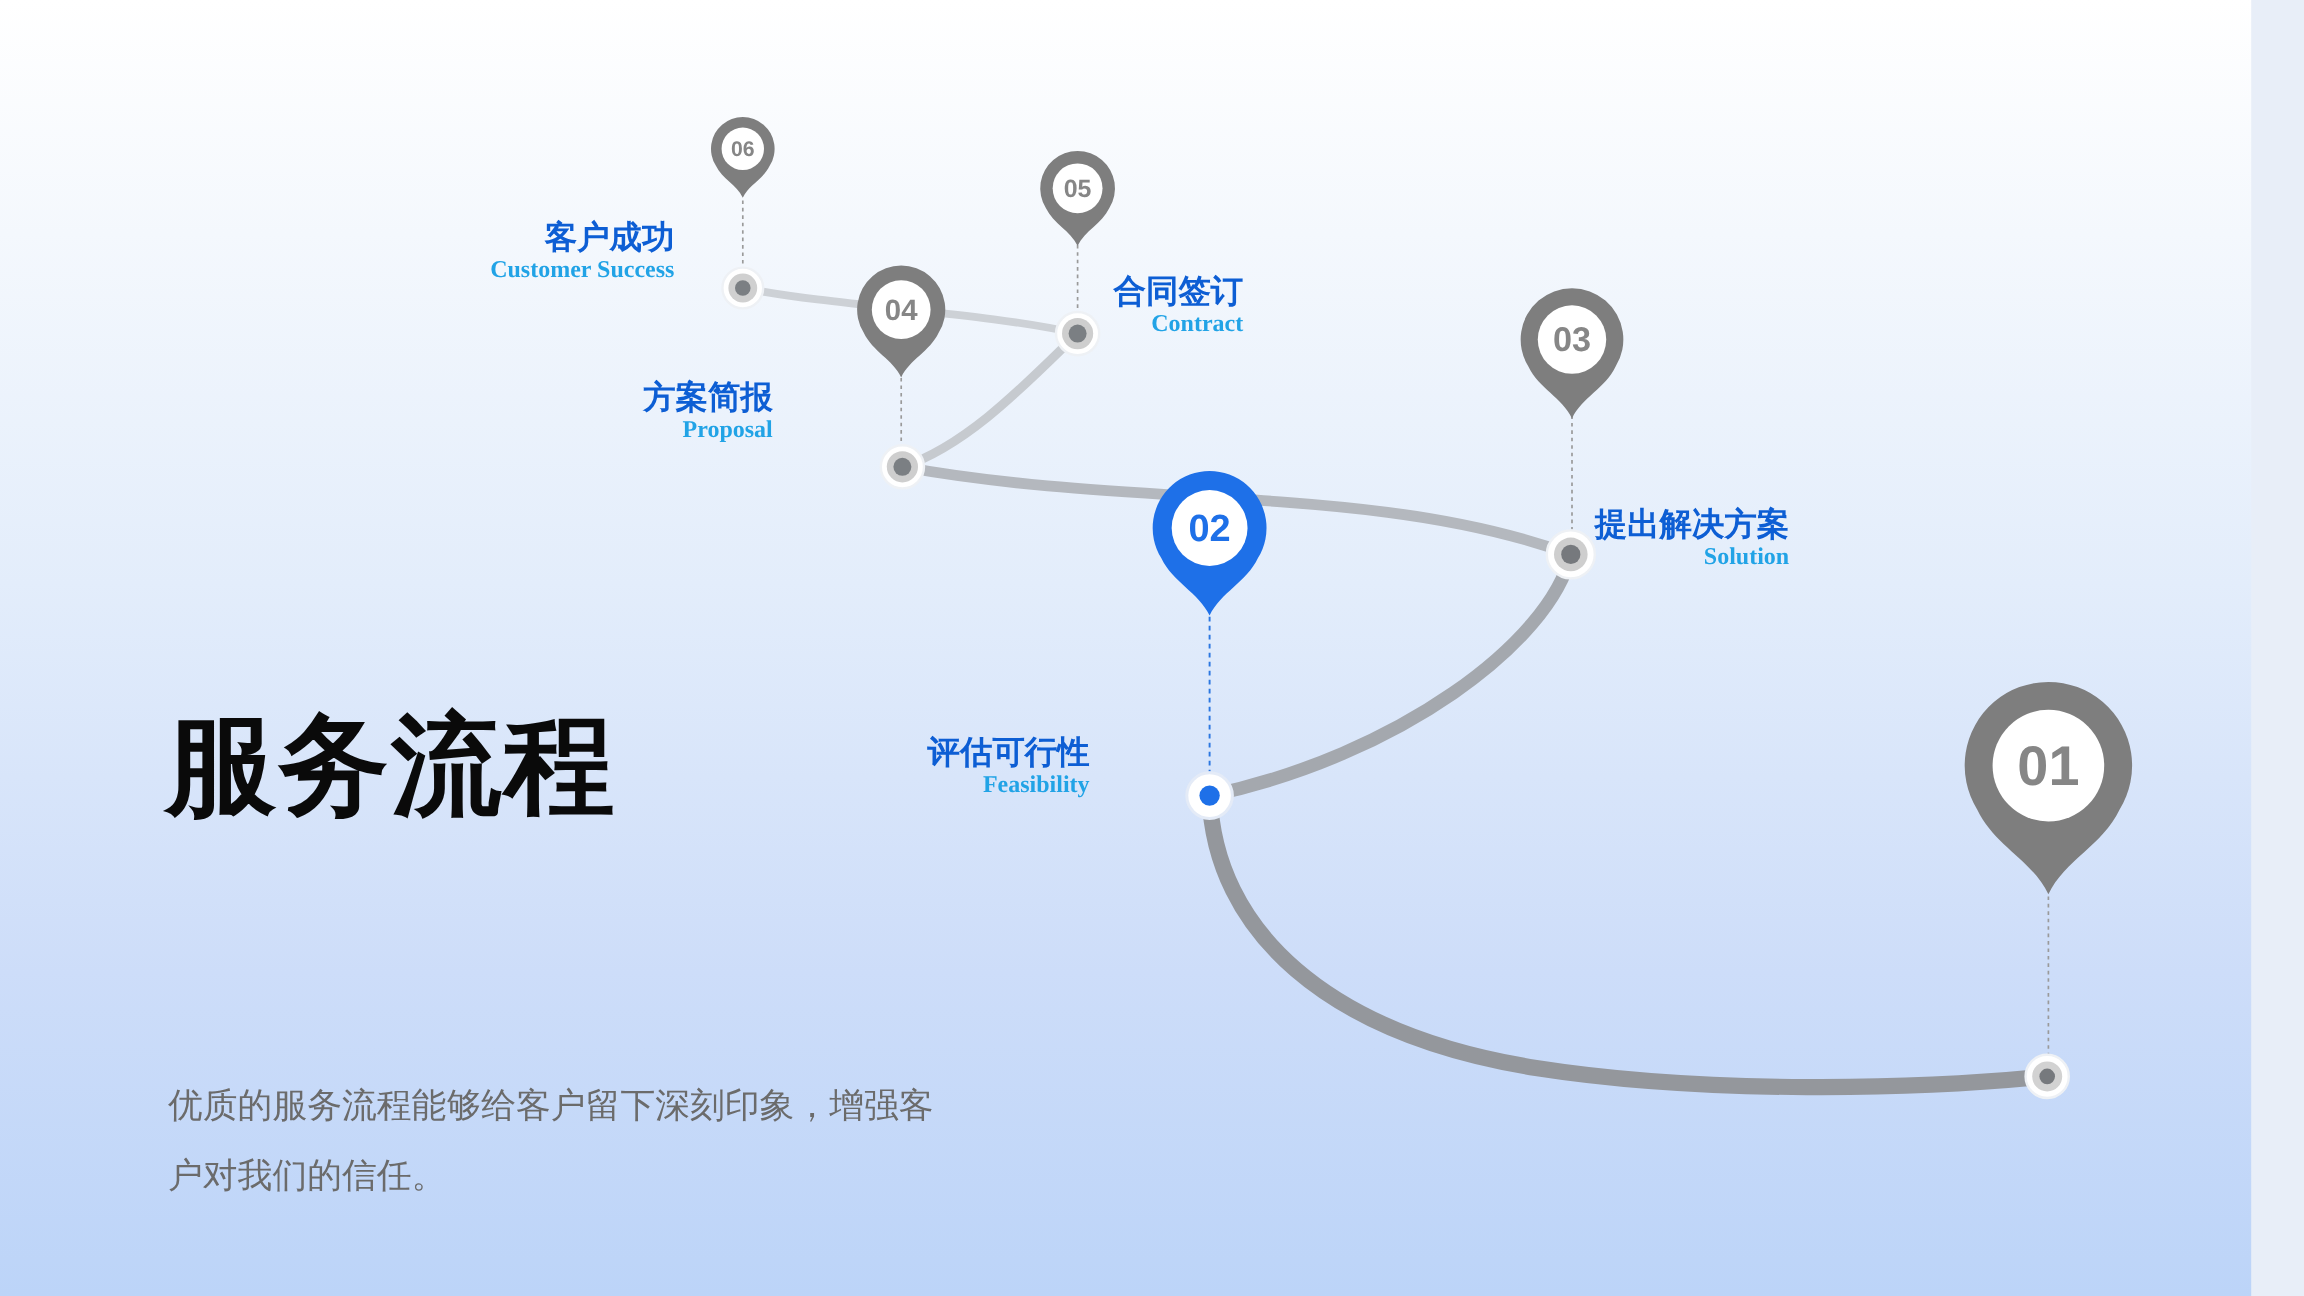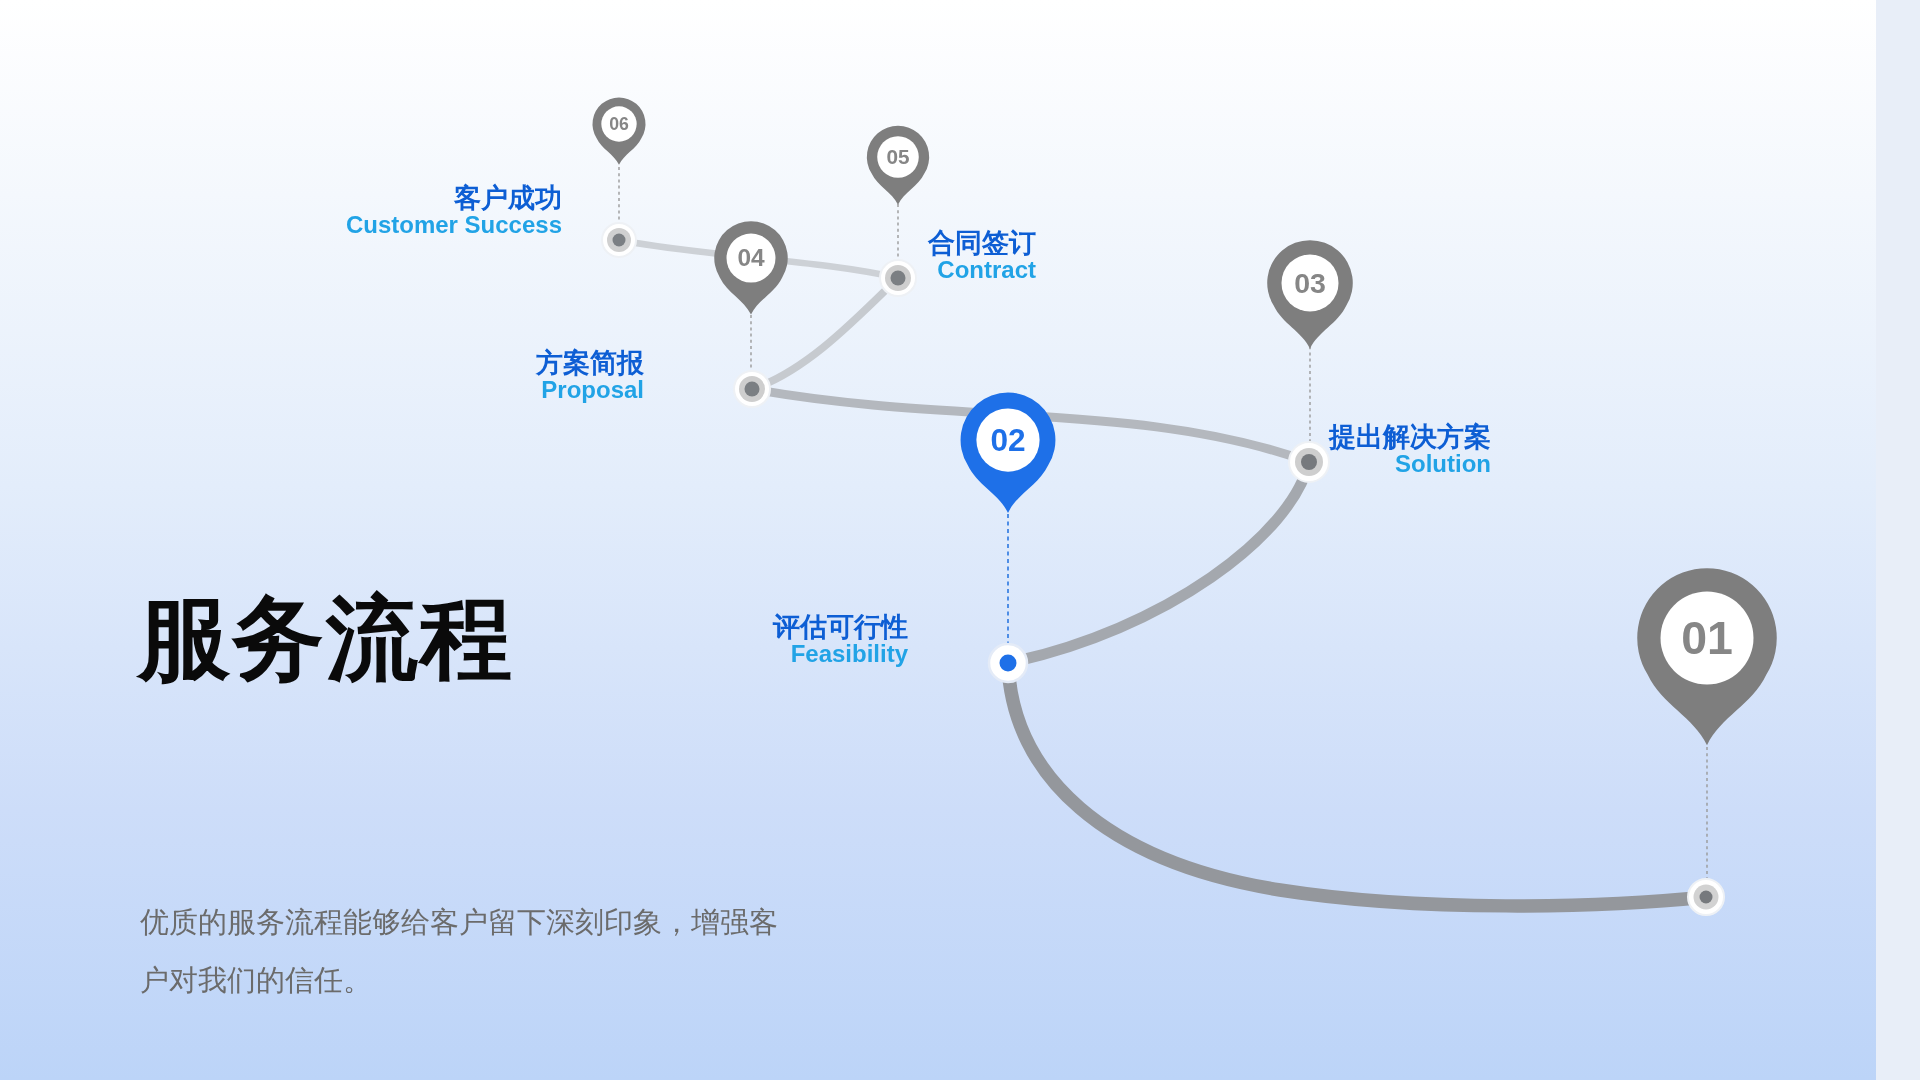--- a/index.html
+++ b/index.html
@@ -13,27 +13,27 @@
   .flow-svg{position:absolute;left:0;top:0;width:1920px;height:1080px;}
   .slide-title{
     position:absolute;left:138px;top:588px;
     font-size:92px;font-weight:900;color:#0a0a0a;
     letter-spacing:2px;line-height:1.1;
   }
   .slide-desc{
     position:absolute;left:140px;top:893px;
     font-size:29px;line-height:58px;color:#6b6b6b;
   }
-  .step-label{position:absolute;text-align:right;}
+  .step-label{position:absolute;text-align:right;font-family:Liberation Serif, serif;}
   .step-label .zh{font-size:27px;font-weight:bold;color:#0d5ed4;line-height:30px;}
-  .step-label .en{font-size:24px;font-weight:bold;color:#21a3e6;line-height:24px;}
+  .step-label .en{font-size:20px;font-weight:bold;color:#21a3e6;line-height:24px;}
   .label-01{right:220px;top:762px;}
   .label-02{right:968px;top:612px;}
   .label-03{right:385px;top:422px;}
-  .label-04{right:1232px;top:348px;}
+  .label-04{right:1232px;top:316px;}
   .label-05{right:840px;top:228px;}
   .label-06{right:1314px;top:183px;}
   .pin-body{fill:#7e7e7e;}
   .pin-body.blue{fill:#1e70e8;}
   .pin-num{font-family:"Liberation Sans","DejaVu Sans",sans-serif;font-size:31px;font-weight:bold;fill:#868686;text-anchor:middle;}
   .pin-num.blue{fill:#1e70e8;}
 </style>
 </head>
 <body>
 

